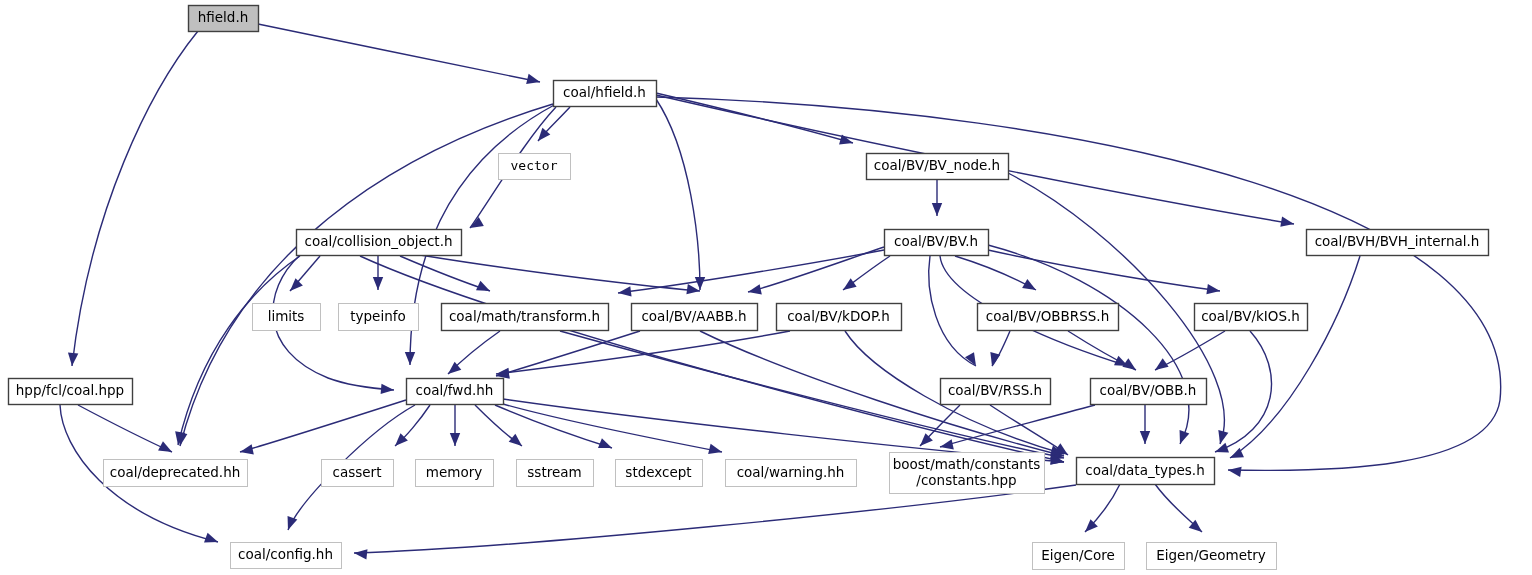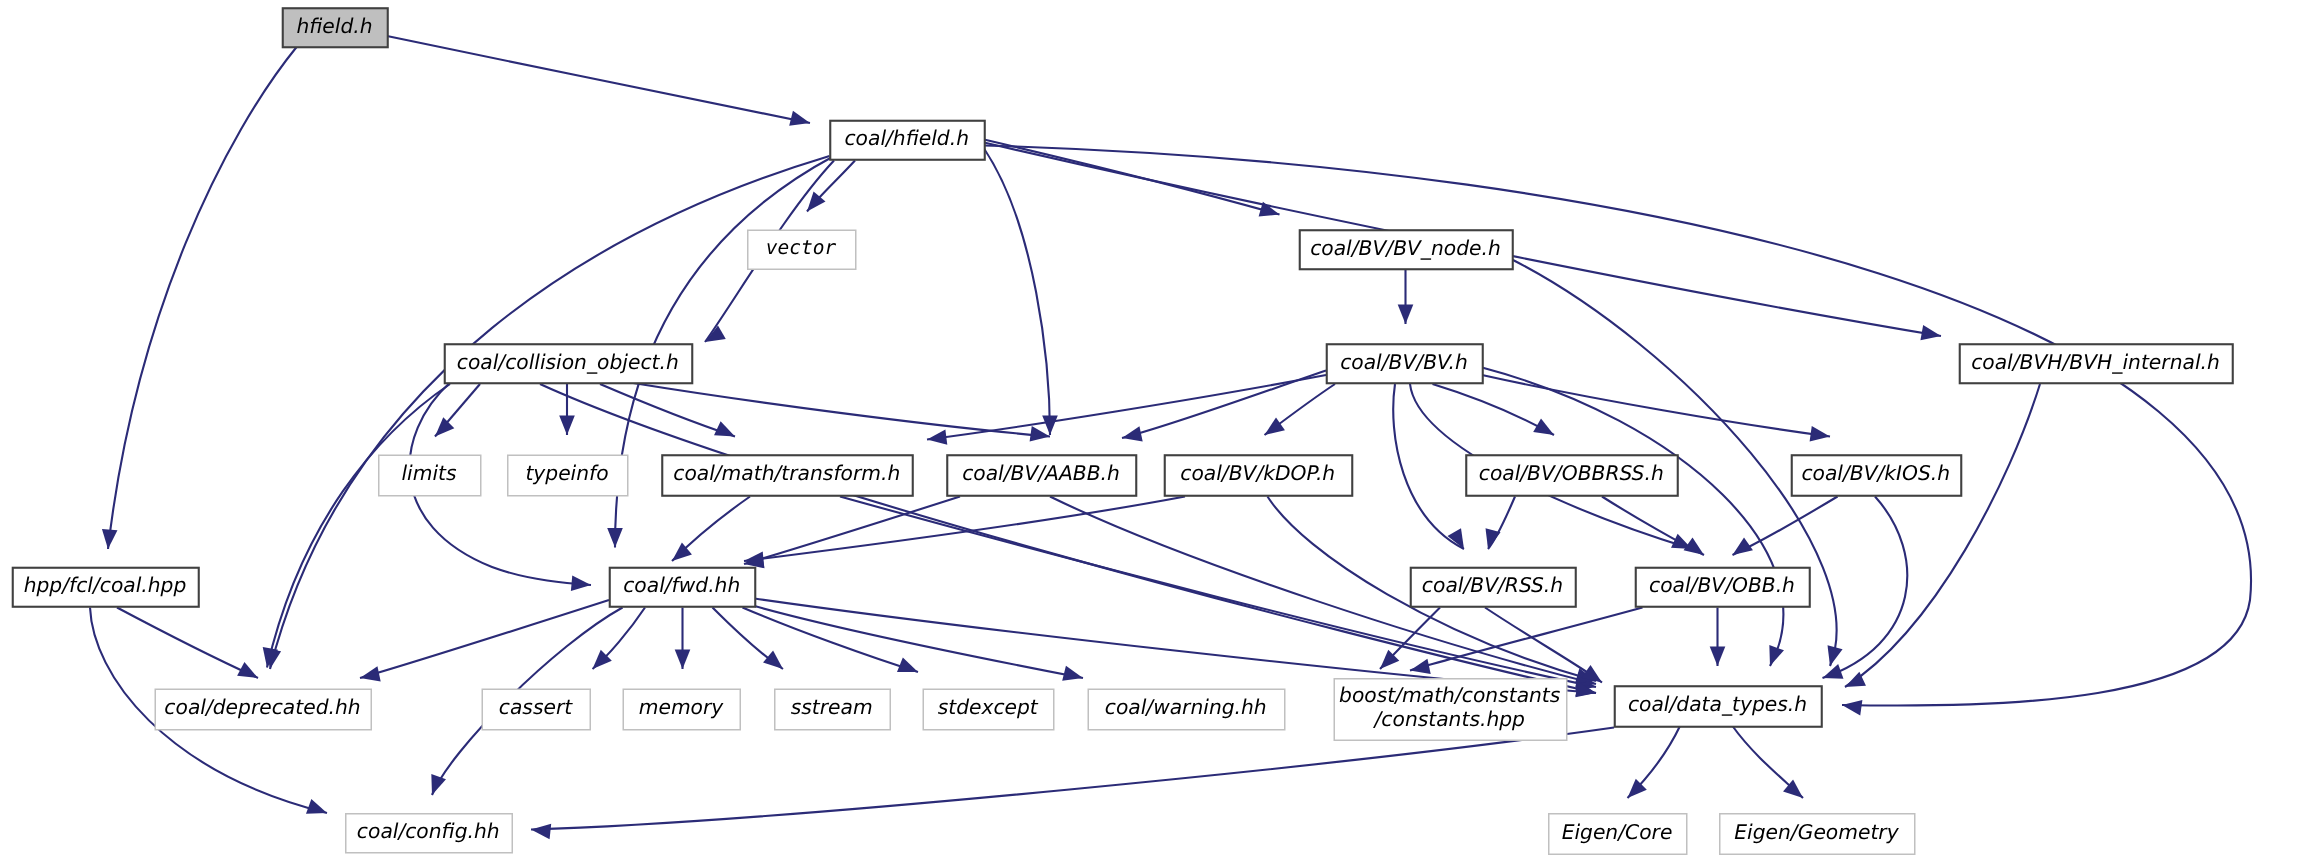--- a/index.html
+++ b/index.html
@@ -6,21 +6,20 @@
     margin: 0;
     padding: 0;
     background: #ffffff;
   }
   #graph-root {
     position: relative;
     width: 1532px;
     height: 575px;
     background: #ffffff;
     font-family: "DejaVu Sans", "Liberation Sans", sans-serif;
-    font-style: italic;
   }
   svg#graph-svg {
     position: absolute;
     left: 0;
     top: 0;
     width: 1532px;
     height: 575px;
     display: block;
   }
   .node-box {

